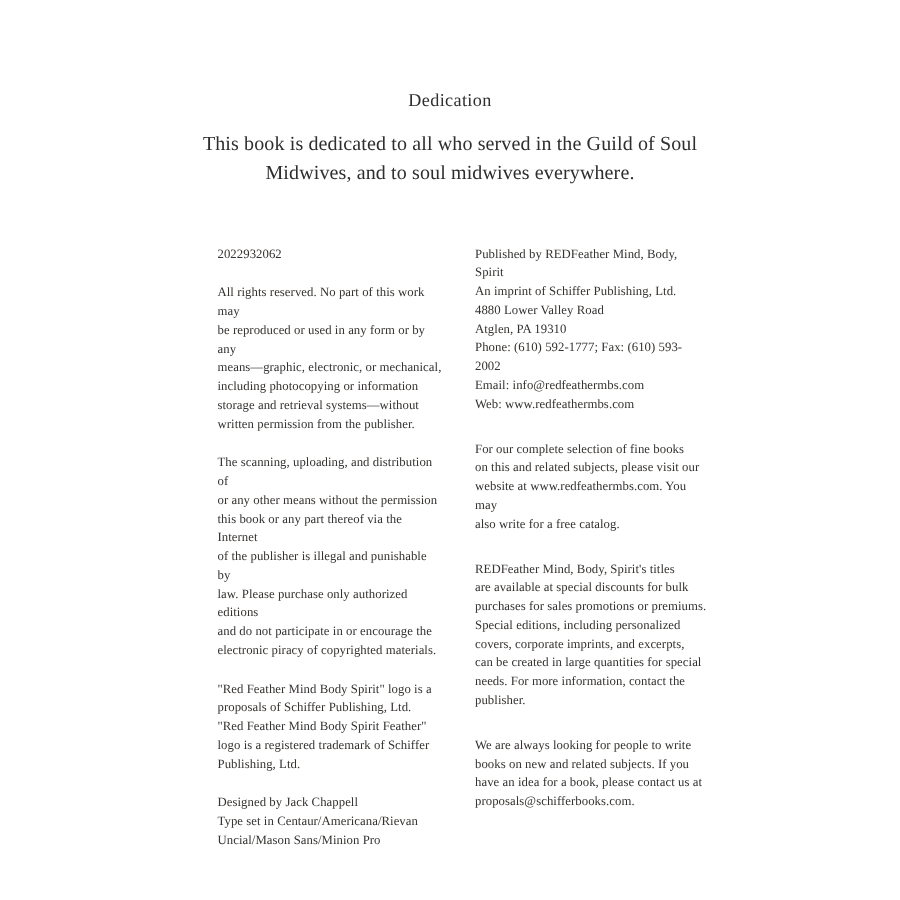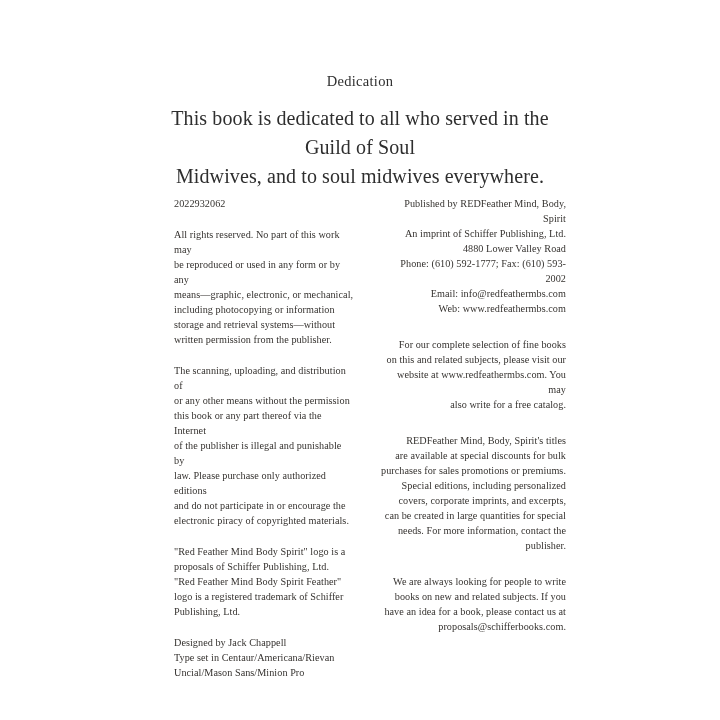--- a/index.html
+++ b/index.html
@@ -32,21 +32,21 @@
     text-align: center;
   }
   .dedication-title {
     font-size: 14.5px;
     line-height: 1.35;
     color: #2e2e2e;
     letter-spacing: 0.3px;
     margin-bottom: 12px;
   }
   .dedication-body {
-    font-size: 20px;
+    font-size: 16px;
     line-height: 1.45;
     color: #2e2e2e;
     width: 400px;
     margin: 0 auto;
     letter-spacing: 0.1px;
   }
   .dedication-body .ded-line {
     display: block;
   }
 
@@ -58,21 +58,20 @@
     width: 392px;
     display: flex;
     justify-content: space-between;
     align-items: flex-start;
   }
   .col {
     width: 180px;
   }
   .col-right {
     width: 186px;
-    text-align: right;
   }
   .para {
     font-size: 10.2px;
     line-height: 1.47;
     color: #35322f;
     margin: 0 0 11px 0;
     letter-spacing: 0.05px;
   }
   .para.tight {
     margin-bottom: 12px;
@@ -151,20 +150,21 @@
       </p>
 
     </div>
 
     <div class="col col-right">
 
       <p class="para">
         <span class="l">Published by REDFeather Mind, Body, Spirit</span>
         <span class="l">An imprint of Schiffer Publishing, Ltd.</span>
         <span class="l">4880 Lower Valley Road</span>
+        <span class="l">Atglen, PA 19310</span>
         <span class="l">Phone: (610) 592-1777; Fax: (610) 593-</span>
         <span class="l">2002</span>
         <span class="l">Email: info@redfeathermbs.com</span>
         <span class="l">Web: www.redfeathermbs.com</span>
       </p>
 
       <div class="block-gap"></div>
 
       <p class="para">
         <span class="l">For our complete selection of fine books</span>

